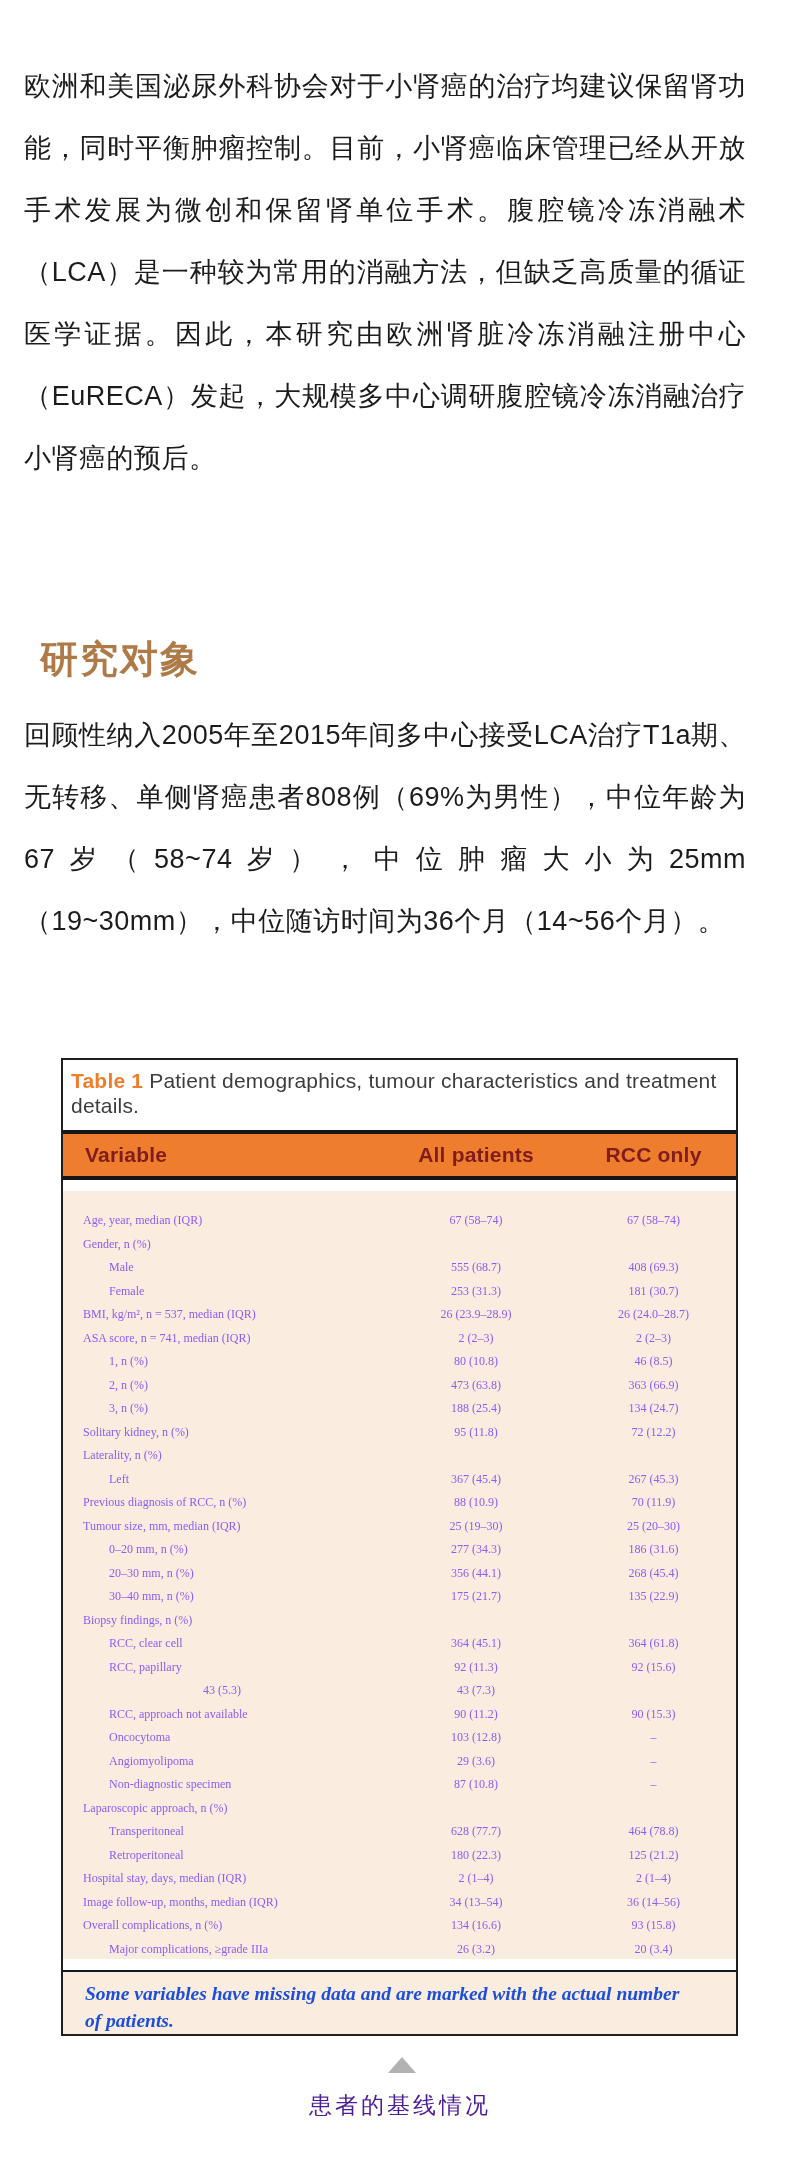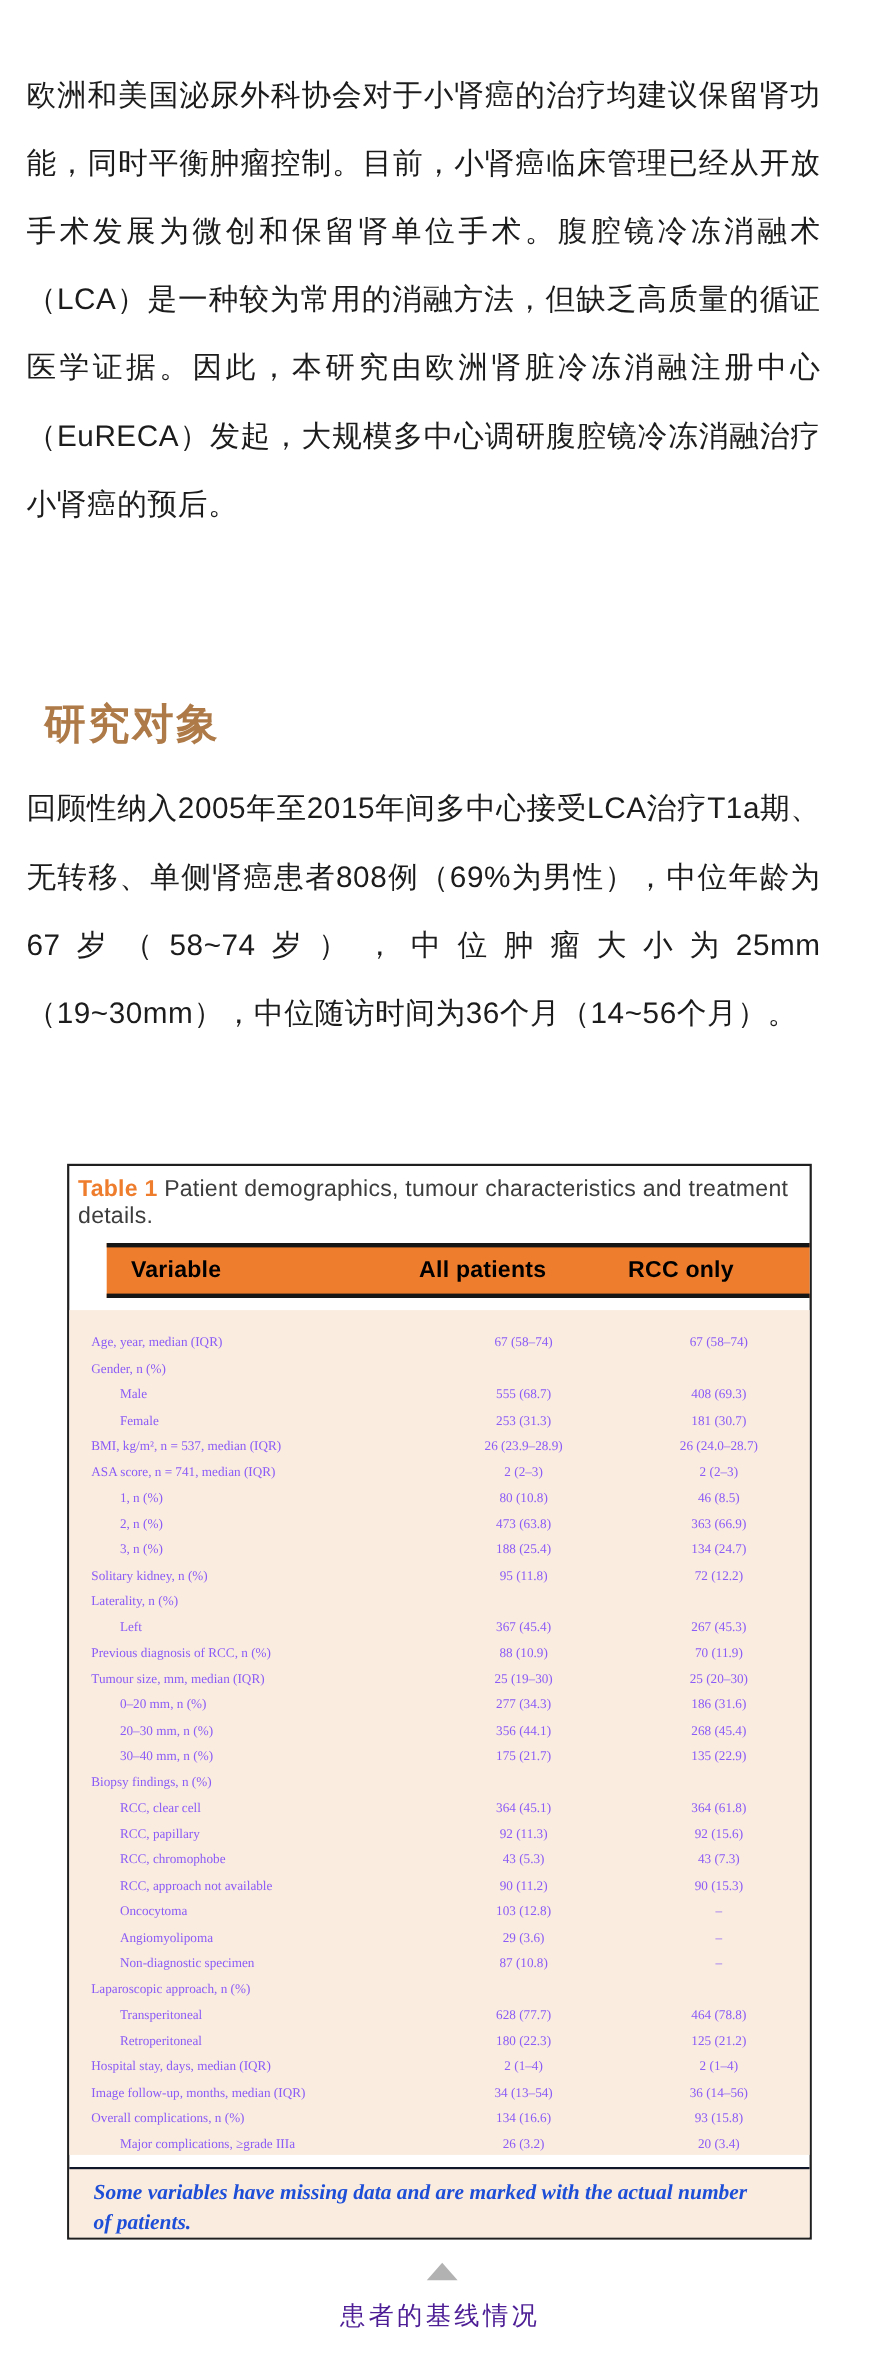--- a/index.html
+++ b/index.html
@@ -66,28 +66,27 @@
   }
   .thead {
     box-sizing: border-box;
     height: 52px;
     background: #ef7d2e;
     border-top: 4px solid #161616;
     border-bottom: 4px solid #161616;
     display: grid;
     grid-template-columns: 1fr 190px 165px;
     align-items: center;
-    color: #000000;
+    color: #7f1d1d;
     font-weight: bold;
     font-size: 21px;
     letter-spacing: 0.2px;
-    margin-left: 34px;
   }
   .thead .h-var { padding-left: 22px; }
-  .thead .h-val { }
+  .thead .h-val { text-align: center; }
 
   .tbody {
     box-sizing: border-box;
     height: 789px;
     background: #faecdf;
     padding: 18px 0;
     font-family: "Liberation Serif", serif;
     font-size: 12px;
     color: #8b5cf6;
     overflow: hidden;
@@ -251,21 +250,20 @@
         <div class="label">RCC, clear cell</div>
         <div class="val">364 (45.1)</div>
         <div class="val">364 (61.8)</div>
       </div>
       <div class="trow indent">
         <div class="label">RCC, papillary</div>
         <div class="val">92 (11.3)</div>
         <div class="val">92 (15.6)</div>
       </div>
       <div class="trow indent">
-        <div class="label">RCC, chromophobe</div>
         <div class="val">43 (5.3)</div>
         <div class="val">43 (7.3)</div>
       </div>
       <div class="trow indent">
         <div class="label">RCC, approach not available</div>
         <div class="val">90 (11.2)</div>
         <div class="val">90 (15.3)</div>
       </div>
       <div class="trow indent">
         <div class="label">Oncocytoma</div>

